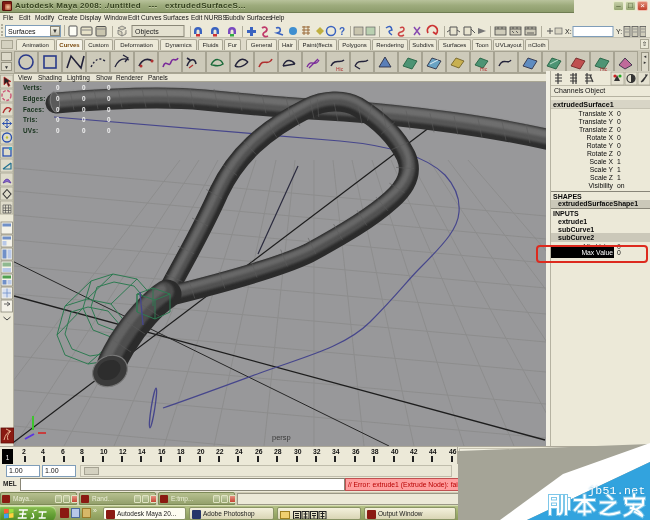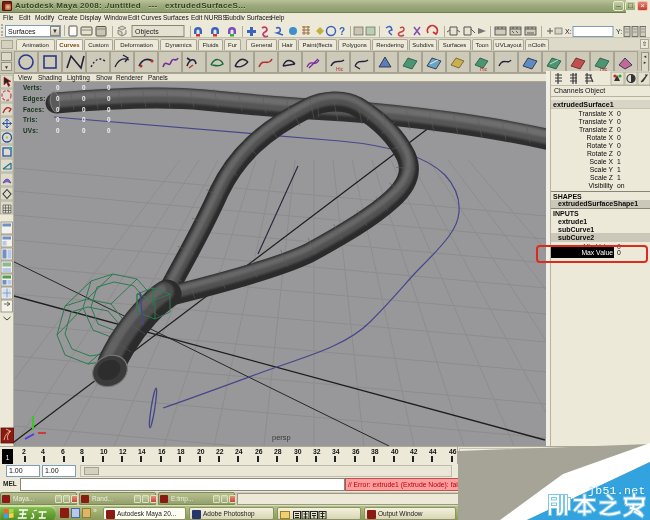--- a/index.html
+++ b/index.html
@@ -1,18 +1,18 @@
 <!DOCTYPE html>
 <html><head><meta charset="utf-8">
 <style>
 *{margin:0;padding:0;box-sizing:border-box}
 html,body{width:650px;height:520px;overflow:hidden}
 body{position:relative;background:#ece9d8;font-family:"Liberation Sans",sans-serif;-webkit-font-smoothing:antialiased}
 .abs{position:absolute}
-#titlebar{left:0;top:0;width:626px;height:13px;background:linear-gradient(#b8c29b 0%,#9dab7c 45%,#8d9c6c 100%);border-bottom:1px solid #6f7d52}
+#titlebar{left:0;top:0;width:574px;height:13px;background:linear-gradient(#b8c29b 0%,#9dab7c 45%,#8d9c6c 100%);border-bottom:1px solid #6f7d52}
 #titlebar .ttxt{left:15px;top:1px;font-size:8px;font-weight:bold;color:#35421f;letter-spacing:.3px;text-shadow:0 1px 0 #c3cca6}
 .wbtn{top:1px;width:11px;height:10px;border-radius:2px;border:1px solid #e8eccd;font-size:8px;line-height:8px;text-align:center;color:#fff}
 #menubar{left:0;top:14px;width:650px;height:9px;background:#ece9d8}
 #menubar span{position:absolute;top:0;font-size:6.5px;color:#111;white-space:nowrap}
 #toolbar{left:0;top:23px;width:650px;height:15px;background:#ece9d8;border-bottom:1px solid #c6c3b2}
 #tabs{left:0;top:38px;width:650px;height:12px;background:#dedacA}
 .tab{position:absolute;top:1px;height:11px;background:#ece9d8;border:1px solid #a9a694;border-bottom:none;border-radius:2px 2px 0 0;font-size:6px;color:#222;text-align:center;line-height:10px;white-space:nowrap;overflow:hidden}
 #shelf{left:0;top:50px;width:650px;height:24px;background:#cac7b6;border-bottom:1px solid #a9a694}
 #toolbox{left:0;top:74px;width:14px;height:372px;background:#ece9d8;border-right:1px solid #b5b2a1}
 #vpmenu{left:14px;top:74px;width:532px;height:8px;background:#e9e6d6;border-bottom:1px solid #a9a694;font-size:6.5px;color:#111}

